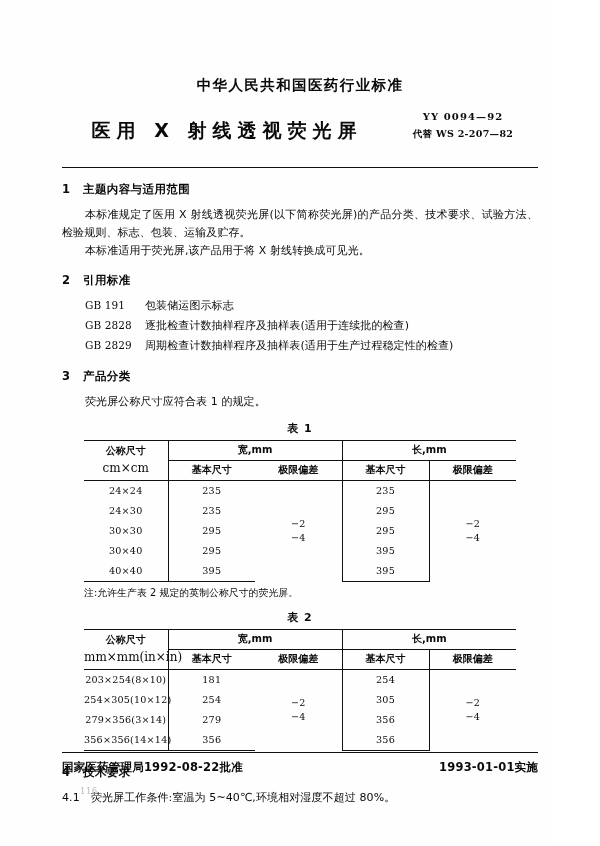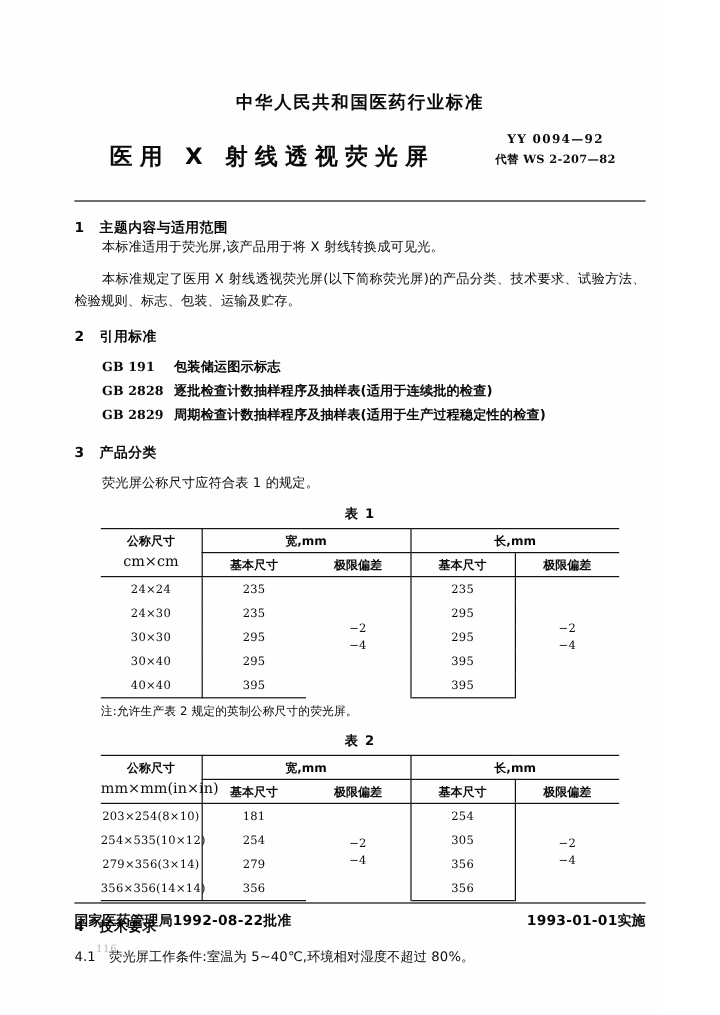--- a/index.html
+++ b/index.html
@@ -102,21 +102,20 @@
     text-indent: 23px;
   }
   .para.tight {
     margin-top: 0;
   }
   .ref-line {
     font-size: 11px;
     line-height: 1.78;
     padding-left: 23px;
     letter-spacing: 0.1px;
-    font-weight: bold;
   }
   .ref-line .code {
     display: inline-block;
     width: 60px;
     font-family: "DejaVu Serif", "Liberation Serif", serif;
     font-size: 10.5px;
   }
 
   
   .table-caption {
@@ -241,22 +240,22 @@
         <div class="std-number">YY 0094—92</div>
         <div class="std-replaces">代替 WS 2-207—82</div>
       </div>
     </div>
 
     <div class="rule-top"></div>
 
     <div class="sec-head">
       <span class="num">1</span><span>主题内容与适用范围</span>
     </div>
+    <div class="para indent">本标准规定了医用 X 射线透视荧光屏(以下简称荧光屏)的产品分类、技术要求、试验方法、检验规则、标志、包装、运输及贮存。</div>
     <div class="para indent tight">本标准适用于荧光屏,该产品用于将 X 射线转换成可见光。</div>
-    <div class="para indent">本标准规定了医用 X 射线透视荧光屏(以下简称荧光屏)的产品分类、技术要求、试验方法、检验规则、标志、包装、运输及贮存。</div>
 
     <div class="sec-head">
       <span class="num">2</span><span>引用标准</span>
     </div>
     <div style="margin-top:8px;">
       <div class="ref-line">
         <span class="code">GB 191</span><span>包装储运图示标志</span>
       </div>
       <div class="ref-line">
         <span class="code">GB 2828</span><span>逐批检查计数抽样程序及抽样表(适用于连续批的检查)</span>
@@ -358,21 +357,21 @@
         <tr>
           <td class="body vsep-r">203×254(8×10)</td>
           <td class="body">181</td>
           <td class="body tol vsep-r" rowspan="4">−2
 −4</td>
           <td class="body">254</td>
           <td class="body tol vsep-l" rowspan="4">−2
 −4</td>
         </tr>
         <tr>
-          <td class="body vsep-r">254×535(10×12)</td>
+          <td class="body vsep-r">254×305(10×12)</td>
           <td class="body">254</td>
           <td class="body">305</td>
         </tr>
         <tr>
           <td class="body vsep-r">279×356(3×14)</td>
           <td class="body">279</td>
           <td class="body">356</td>
         </tr>
         <tr class="last">
           <td class="body vsep-r">356×356(14×14)</td>

